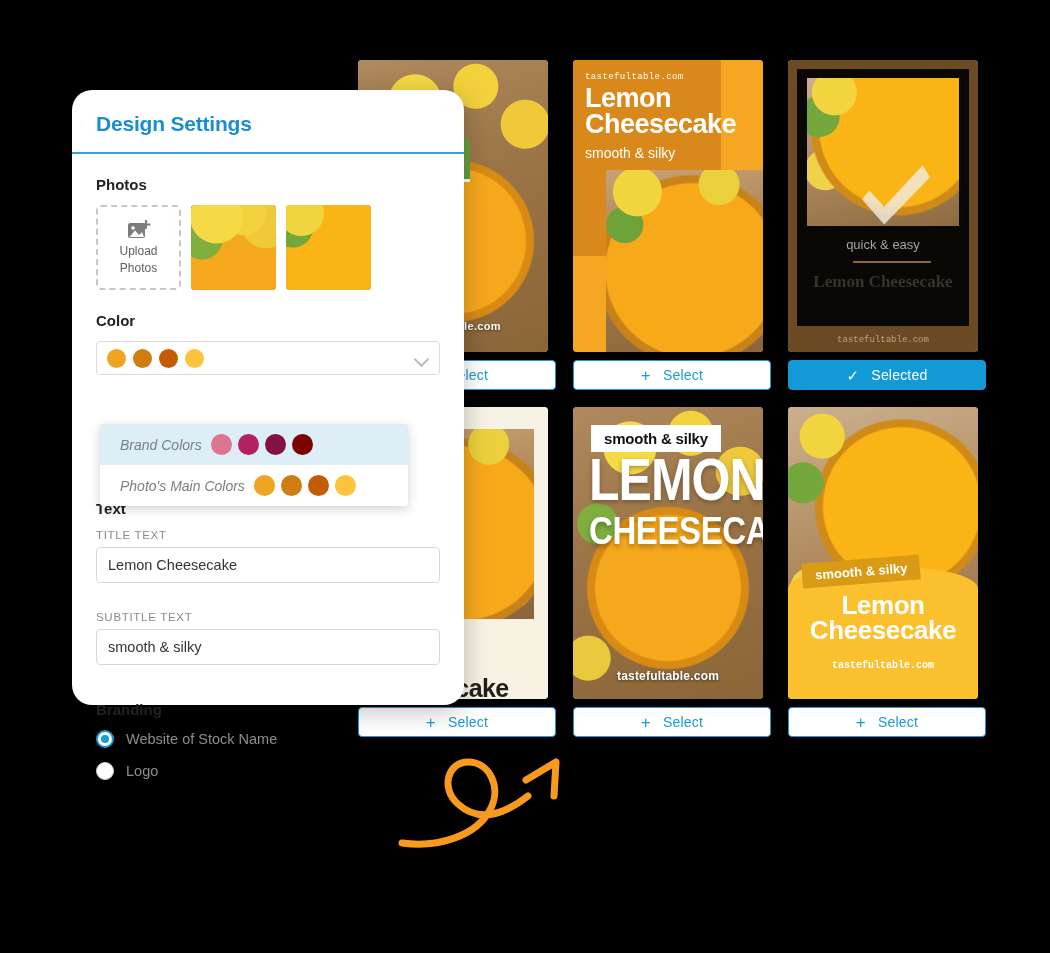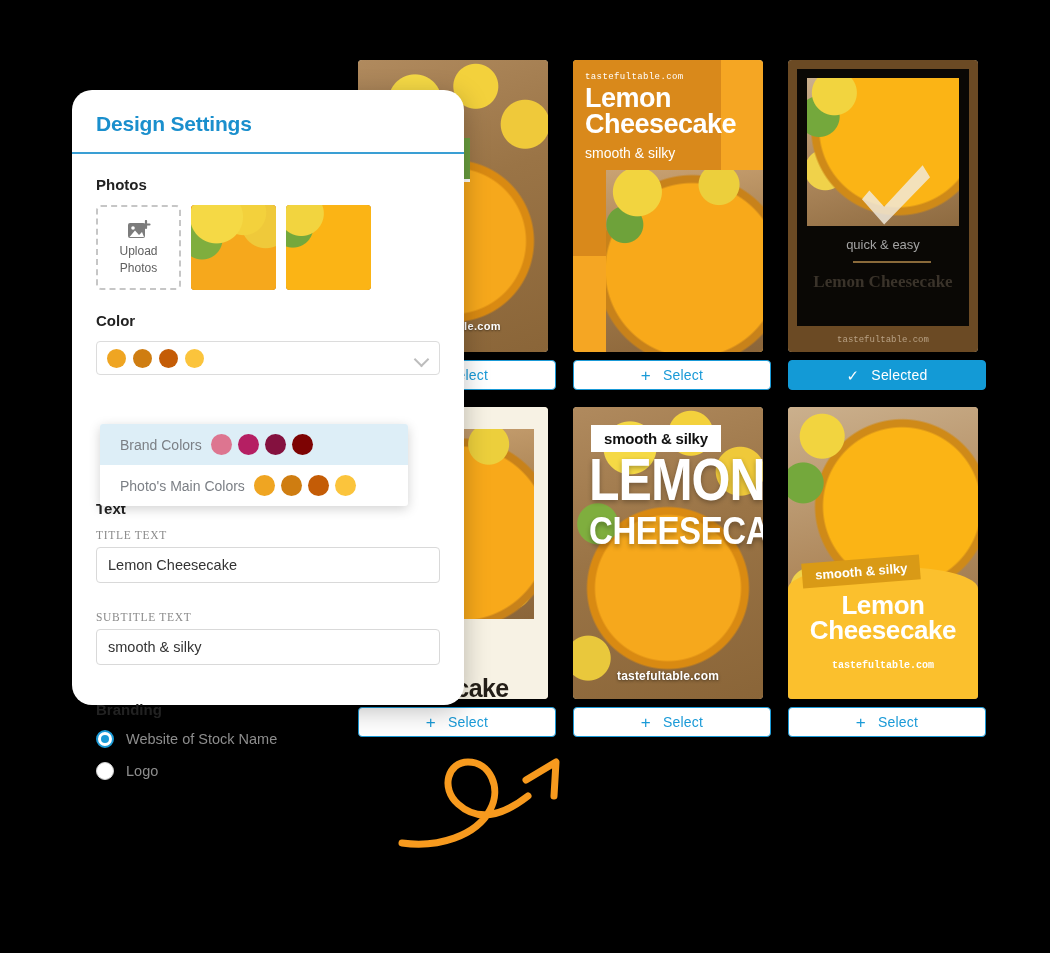--- a/index.html
+++ b/index.html
@@ -164,25 +164,25 @@
   .chev{
     position:absolute;right:12px;top:12px;width:9px;height:9px;border-right:2px solid #bdbdbd;
     border-bottom:2px solid #bdbdbd;transform:rotate(45deg);
   }
   .dropdown{
     position:absolute;left:100px;top:424px;width:308px;background:#fff;
     box-shadow:0 3px 12px rgba(0,0,0,.18);border-radius:3px;overflow:hidden;z-index:5;
   }
   .dd-row{display:flex;align-items:center;gap:9px;padding:10px 20px;font-size:14px;color:#7b7f85;cursor:pointer;}
   .dd-row.hl{background:#ddeef7;}
-  .dd-row .lbl{white-space:nowrap;}
+  .dd-row .lbl{white-space:nowrap;font-style:italic;}
   .dd-swatches{display:flex;gap:6px;}
   .dd-swatches .dot{width:21px;height:21px;}
 
-  .field-label{font-size:11.5px;color:#8a8a8a;letter-spacing:.7px;margin:0 0 6px;font-family:Liberation Serif, serif;}
+  .field-label{font-size:11.5px;color:#8a8a8a;letter-spacing:.7px;margin:0 0 6px;}
   .txtinput{
     width:100%;height:36px;border:1px solid #d9d9d9;border-radius:4px;background:#fff;
     font-size:14.5px;color:#333;padding:0 11px;box-sizing:border-box;
     font-family:"Liberation Sans",sans-serif;
   }
   .radio-row{display:flex;align-items:center;gap:12px;margin-top:9px;cursor:pointer;}
   .radio{width:18px;height:18px;border-radius:50%;border:1px solid #cfcfcf;background:#fff;
     display:flex;align-items:center;justify-content:center;box-sizing:border-box;}
   .radio.on{border:2px solid #1a9ad7;}
   .radio.on i{width:8px;height:8px;border-radius:50%;background:#1a9ad7;display:block;}

